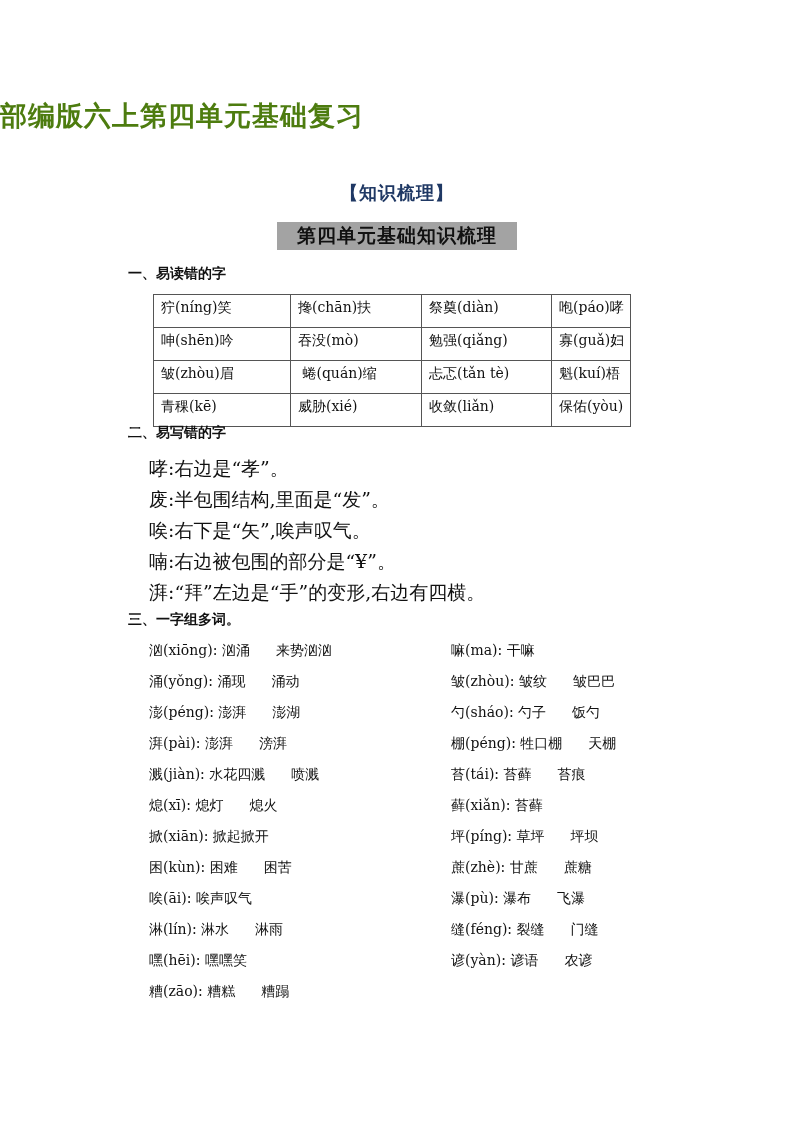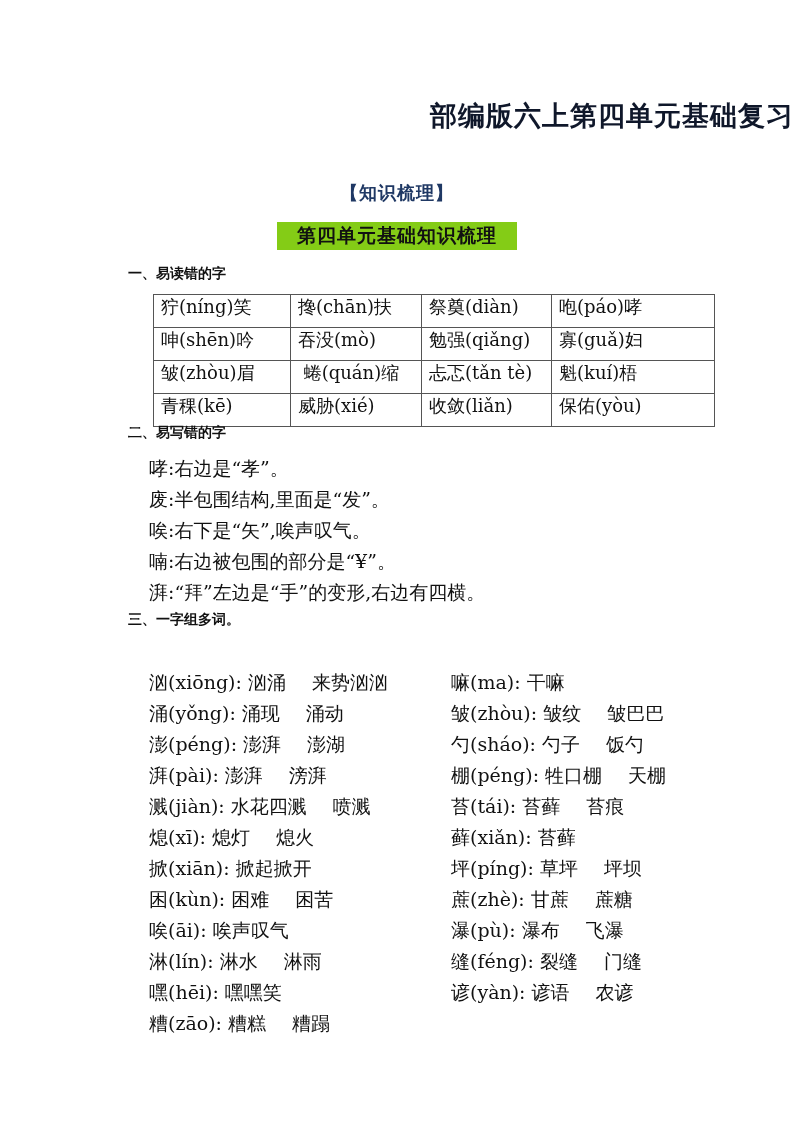--- a/index.html
+++ b/index.html
@@ -1,36 +1,36 @@
 <!DOCTYPE html>
 <html><head>
 <meta charset="utf-8">
 <style>
   html, body { margin: 0; padding: 0; background: #ffffff; }
   body { width: 794px; height: 1123px; position: relative; overflow: hidden;
          font-family: "DejaVu Serif", "Liberation Serif", serif; color: #111; }
-  .title { position: absolute; left: 0; width: 794px; top: 98px; text-align: right;
+  .title { position: absolute; left: 0; width: 794px; top: 98px; text-align: left;
            font-family: Liberation Sans, sans-serif; font-weight: bold; font-size: 27px;
-           letter-spacing: 1px; color: #0f172a; }
+           letter-spacing: 1px; color: #4d7c0f; }
   .subtitle { position: absolute; left: 0; width: 794px; top: 181px; text-align: center;
               font-size: 18px; font-weight: bold; color: #1f3864; letter-spacing: 1px; }
   .banner-wrap { position: absolute; left: 0; width: 794px; top: 222px; text-align: center; }
-  .banner { display: inline-block; background: #84cc16; font-family: "DejaVu Sans", sans-serif;
+  .banner { display: inline-block; background: #a3a3a3; font-family: "DejaVu Sans", sans-serif;
             font-weight: bold; font-size: 19px; padding: 1px 20px; color: #111; letter-spacing: 1px; }
   .section-h { position: absolute; left: 120px; font-family: "DejaVu Sans", sans-serif;
                font-weight: bold; font-size: 14px; color: #111; margin-left: 8px; }
-  table.readtab { position: absolute; left: 153px; top: 294px; width: 562px;
-                  border-collapse: collapse; font-size: 18px; }
+  table.readtab { position: absolute; left: 153px; top: 294px; width: 478px;
+                  border-collapse: collapse; font-size: 14px; }
   table.readtab td { border: 1px solid #555; height: 31px; padding: 0 0 0 7px;
                      vertical-align: top; line-height: 22px; padding-top: 1px; }
   table.readtab td:nth-child(1) { width: 129px; }
   table.readtab td:nth-child(2) { width: 123px; }
   table.readtab td:nth-child(3) { width: 122px; }
   .line { position: absolute; left: 149px; font-size: 19px; white-space: pre; }
-  .words { position: absolute; font-size: 19px; white-space: pre; margin-top: 28px; }
+  .words { position: absolute; font-size: 14px; white-space: pre; }
   .words .w2 { margin-left: 26px; }
 </style>
 </head>
 <body>
 
 <div class="title">部编版六上第四单元基础复习</div>
 <div class="subtitle">【知识梳理】</div>
 <div class="banner-wrap">
   <span class="banner">第四单元基础知识梳理</span>
 </div>

